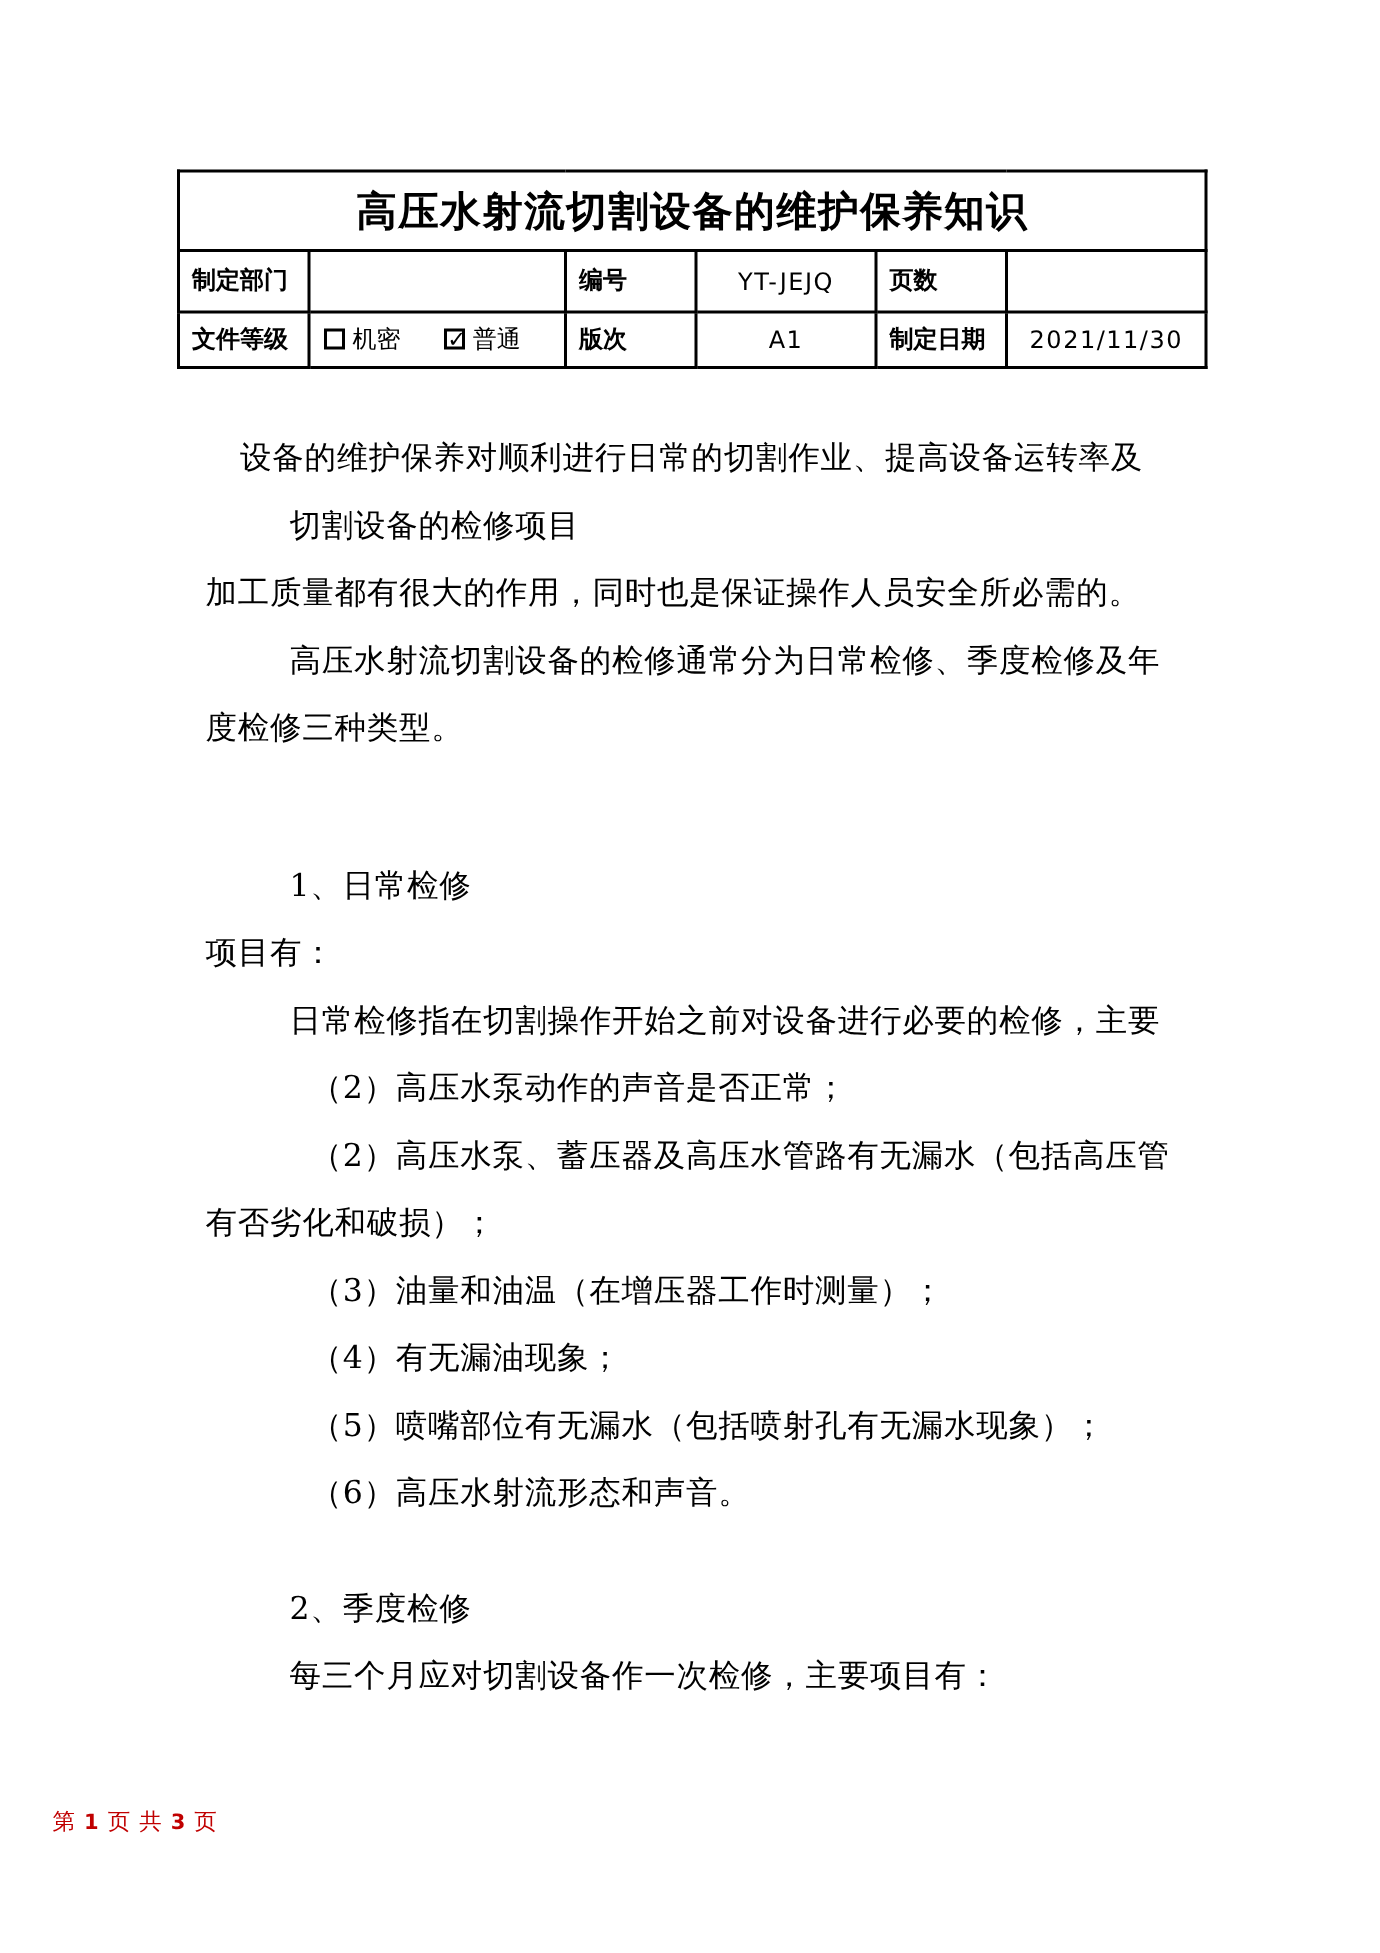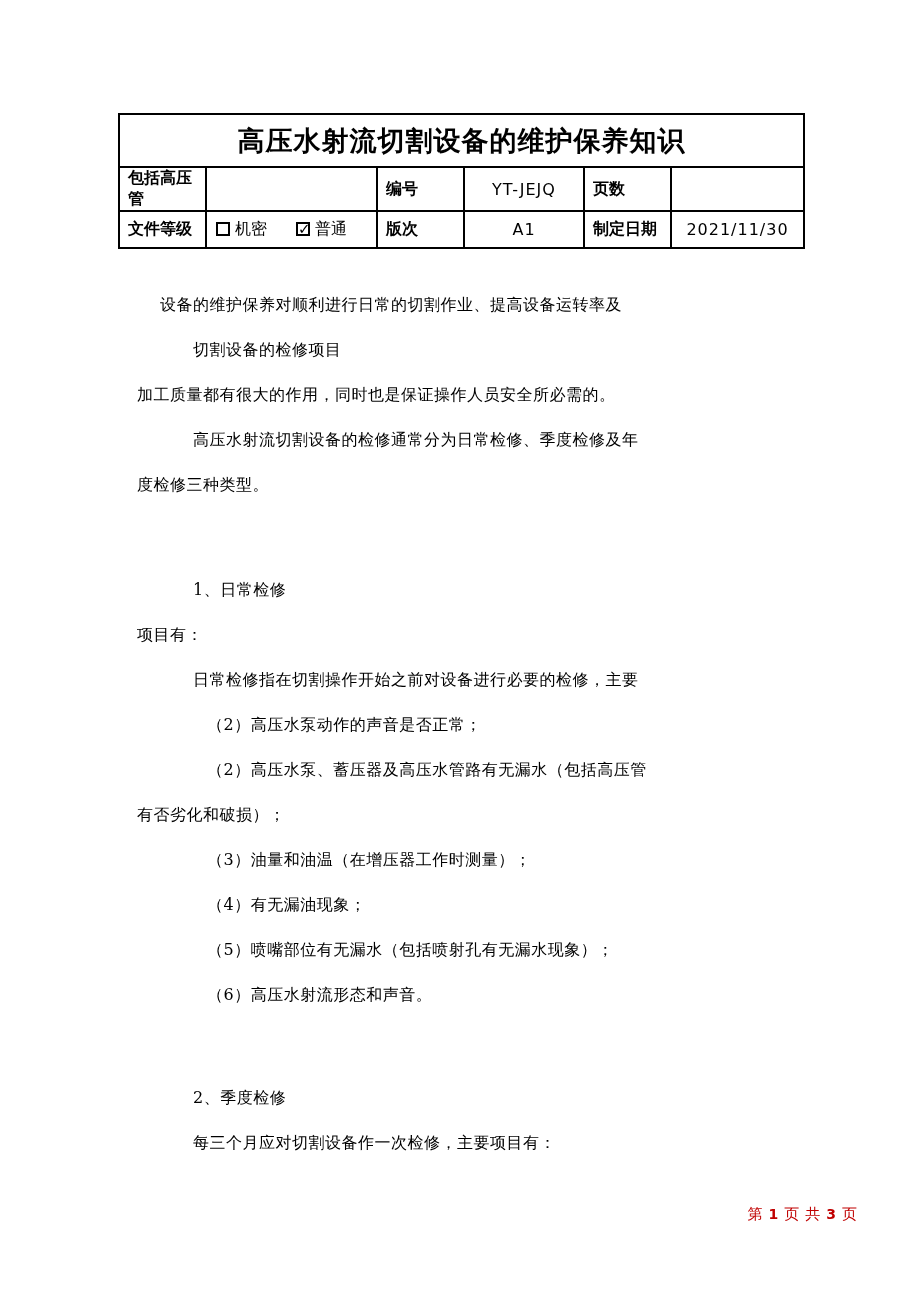--- a/index.html
+++ b/index.html
@@ -73,43 +73,44 @@
     color: #000;
     font-family: "DejaVu Sans", sans-serif;
   }
 
   
   .body-text {
     position: absolute;
     left: 137px;
     top: 285px;
     width: 665px;
-    font-size: 16px;
+    font-size: 21px;
     letter-spacing: 0.5px;
   }
   .line {
     height: 45px;
     line-height: 40px;
     white-space: nowrap;
   }
   .ind-a { padding-left: 23px; }   
   .ind-b { padding-left: 56px; }   
   .ind-c { padding-left: 70px; }   
   .gap-lg { margin-top: 60px; }    
-  .gap-xl { margin-top: 58px; }    
+  .gap-xl { margin-top: 32px; }    
 
   
   .footer {
     position: absolute;
     left: 0; right: 0;
     top: 1205px;
-    text-align: right;
+    text-align: left;
     font-size: 15px;
     color: #c00000;
     font-family: "DejaVu Serif", "Liberation Serif", serif;
+    padding-left: 32px;
   }
   .footer span { margin: 0 3px; }
   .footer .pg-num {
     font-family: "DejaVu Sans", "Liberation Sans", sans-serif;
     font-weight: bold;
     font-size: 14px;
   }
 </style>
 </head>
 <body>
@@ -123,21 +124,21 @@
         <col style="width:87px">
       <col style="width:120px">
         <col style="width:87px">
         <col style="width:133px">
     </colgroup>
     <tbody>
         <tr>
       <td class="title-cell" colspan="6">高压水射流切割设备的维护保养知识</td>
     </tr>
     <tr class="meta-row-1">
-      <td class="label-cell">包括高压管</td>
+      <td class="label-cell">制定部门</td>
       <td class="value-cell"></td>
       <td class="label-cell">编号</td>
       <td class="value-cell">YT-JEJQ</td>
       <td class="label-cell">页数</td>
       <td class="value-cell"></td>
     </tr>
     <tr class="meta-row-2">
       <td class="label-cell">文件等级</td>
       <td class="class-cell">
         <span class="chk-option">

